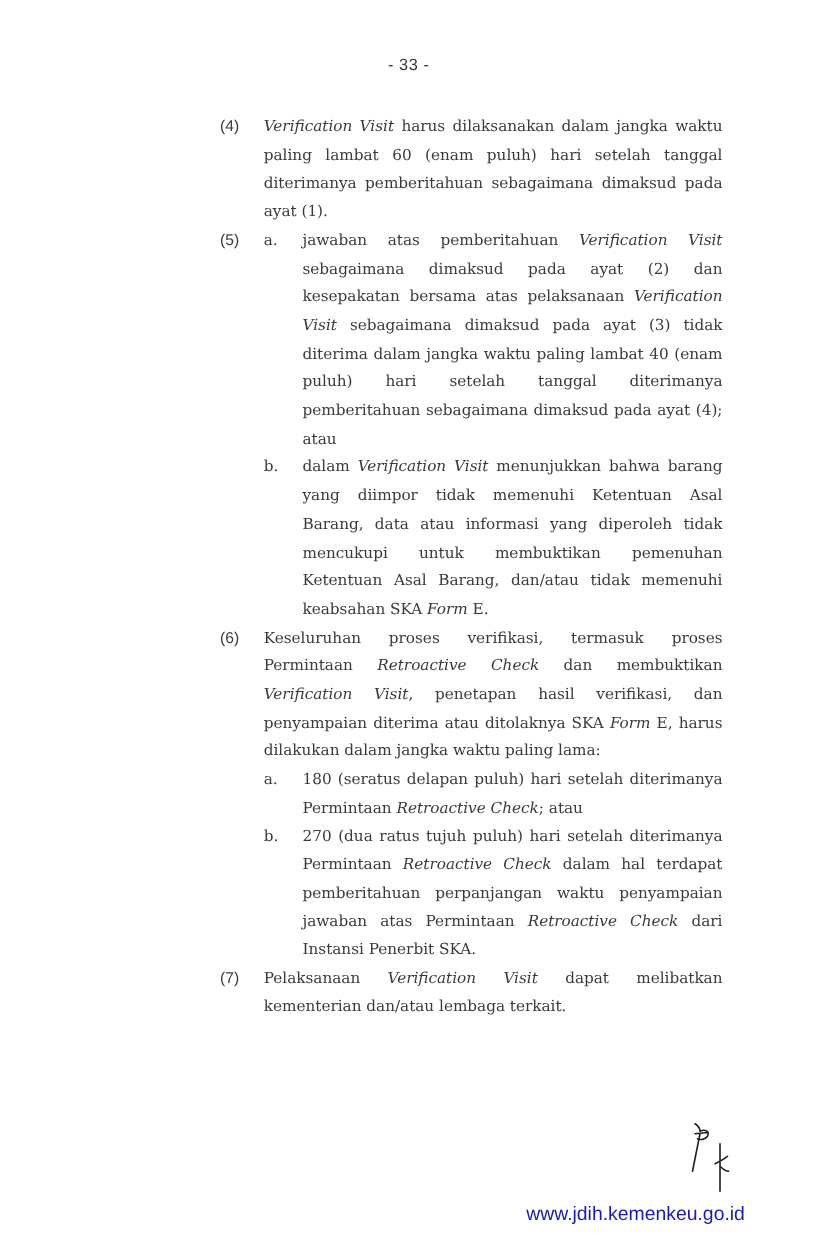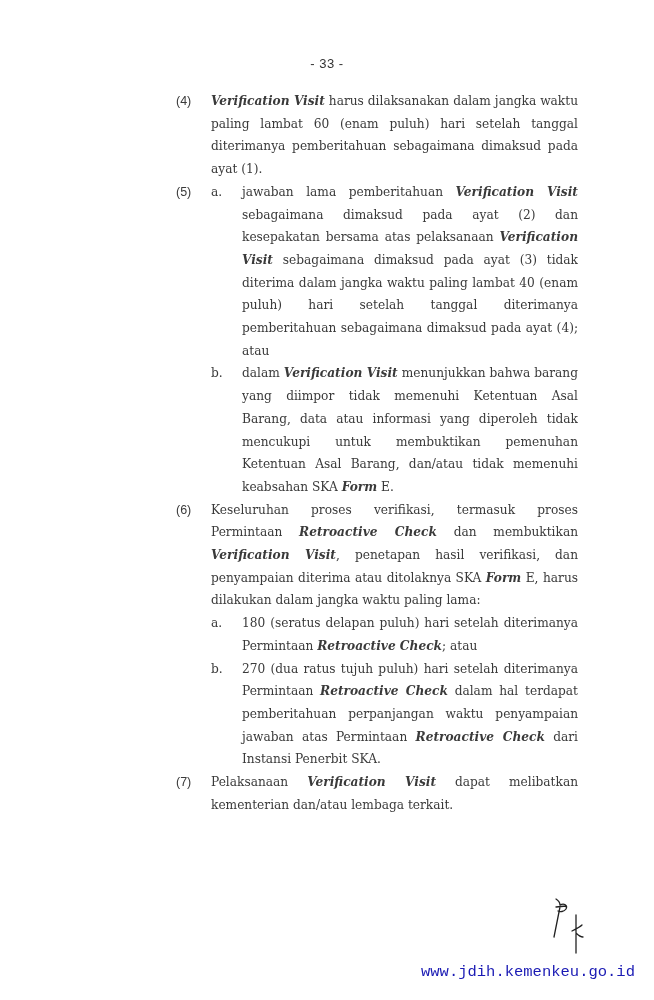--- a/index.html
+++ b/index.html
@@ -2,37 +2,36 @@
 <html><head>
   <meta charset="utf-8">
   <style>
     html, body { margin: 0; padding: 0; background: #ffffff; }
     body { width: 654px; height: 1000px; position: relative; overflow: hidden; }
     .page { position: absolute; left: 0; top: 0; width: 654px; height: 1000px; background: #fff; }
     .page-number {
       position: absolute; top: 44px; left: 0; width: 654px; text-align: center;
       font-family: "Liberation Sans", sans-serif; font-size: 13px; color: #333;
       letter-spacing: 0.5px;
-      margin-top: 12px;
     }
     .body-text {
       position: absolute; left: 176px; top: 90px; width: 402px;
       font-family: "DejaVu Serif", serif; font-size: 12.2px; color: #3a3a3a;
       line-height: 22.7px;
     }
     .item { position: relative; padding-left: 35px; margin-bottom: 0; }
     .item .num { position: absolute; left: 0; top: 0; font-family: "Liberation Sans", sans-serif; font-size: 12.5px; }
     .para { text-align: justify; text-align-last: left; }
     .sub { position: relative; padding-left: 31px; }
     .sub .letter { position: absolute; left: 0; top: 0; }
-    i { font-style: italic; font-weight: bold; }
+    i { font-style: italic; }
     .signature { position: absolute; left: 550px; top: 895px; width: 50px; height: 60px; }
     .footer-url {
       position: absolute; left: 421px; top: 963px;
-      font-family: Liberation Mono, monospace; font-size: 15.5px; color: #1a1ab4;
+      font-family: Liberation Sans, sans-serif; font-size: 15.5px; color: #1a1ab4;
     }
   </style>
 </head>
 <body>
 
 <div class="page">
   <div class="page-number">- 33 -</div>
 
   <div class="body-text">
 
@@ -41,21 +40,21 @@
       <div class="para">
         <i>Verification Visit</i><span> harus dilaksanakan dalam jangka waktu paling lambat 60 (enam puluh) hari setelah tanggal diterimanya pemberitahuan sebagaimana dimaksud pada ayat (1).</span>
       </div>
     </div>
 
     <div class="item">
       <span class="num">(5)</span>
       <div class="sub">
         <span class="letter">a.</span>
         <div class="para">
-          <span>jawaban lama pemberitahuan </span><i>Verification Visit</i><span> sebagaimana dimaksud pada ayat (2) dan kesepakatan bersama atas pelaksanaan </span><i>Verification Visit</i><span> sebagaimana dimaksud pada ayat (3) tidak diterima dalam jangka waktu paling lambat 40 (enam puluh) hari setelah tanggal diterimanya pemberitahuan sebagaimana dimaksud pada ayat (4); atau</span>
+          <span>jawaban atas pemberitahuan </span><i>Verification Visit</i><span> sebagaimana dimaksud pada ayat (2) dan kesepakatan bersama atas pelaksanaan </span><i>Verification Visit</i><span> sebagaimana dimaksud pada ayat (3) tidak diterima dalam jangka waktu paling lambat 40 (enam puluh) hari setelah tanggal diterimanya pemberitahuan sebagaimana dimaksud pada ayat (4); atau</span>
         </div>
       </div>
       <div class="sub">
         <span class="letter">b.</span>
         <div class="para">
           <span>dalam </span><i>Verification Visit</i><span> menunjukkan bahwa barang yang diimpor tidak memenuhi Ketentuan Asal Barang, data atau informasi yang diperoleh tidak mencukupi untuk membuktikan pemenuhan Ketentuan Asal Barang, dan/atau tidak memenuhi keabsahan SKA </span><i>Form</i><span> E.</span>
         </div>
       </div>
     </div>
 

